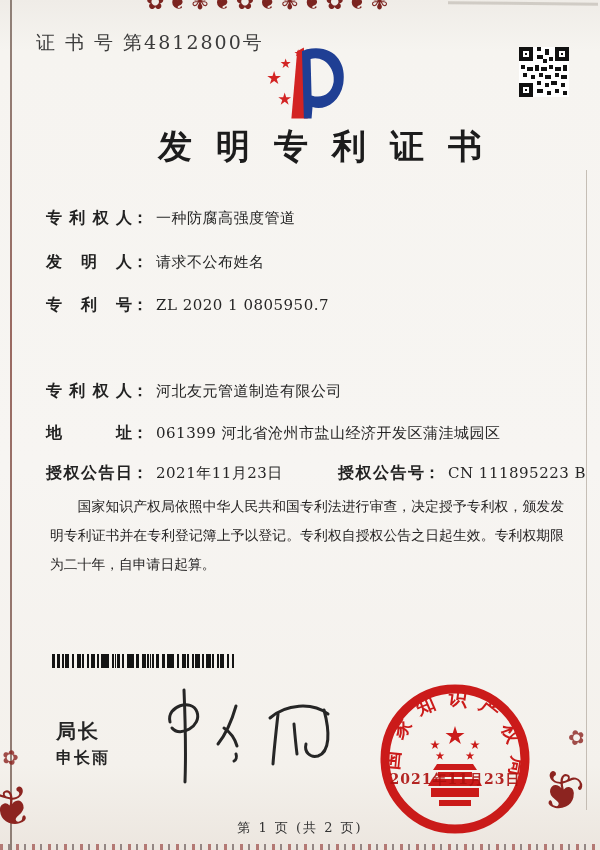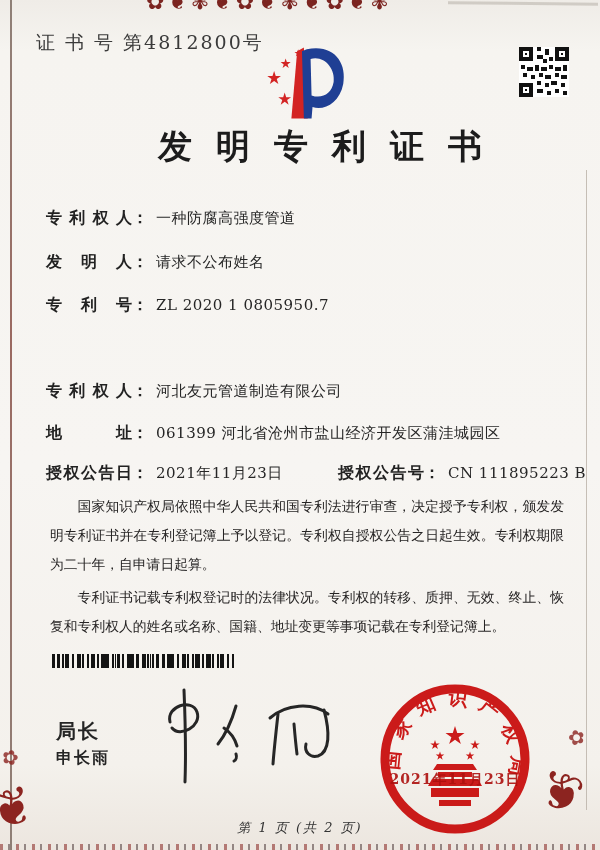--- a/index.html
+++ b/index.html
@@ -43,21 +43,21 @@
       repeating-linear-gradient(90deg,#141414 0 1px,transparent 1px 7px),
       repeating-linear-gradient(90deg,#141414 0 3px,transparent 3px 13px);}
   
   .director-title{left:56px;top:718px;font-size:20px;font-weight:bold;font-family:"DejaVu Sans","Liberation Sans",sans-serif;color:#252525;letter-spacing:2px;}
   .director-name{left:56px;top:748px;font-size:16px;font-weight:bold;font-family:"DejaVu Sans","Liberation Sans",sans-serif;color:#252525;letter-spacing:2px;}
   .signature{left:152px;top:684px;}
   
   .seal{left:376px;top:678px;opacity:.95;}
   .seal-date{left:380px;top:771px;width:150px;text-align:center;font-size:14px;font-weight:bold;color:#ad100e;letter-spacing:1px;opacity:.9;}
   
-  .footer-page{left:0;top:819px;width:600px;text-align:center;font-size:13px;color:#333;letter-spacing:2px;font-style:italic;}
+  .footer-page{left:0;top:819px;width:600px;text-align:center;font-size:13px;color:#333;letter-spacing:2px;}
 </style>
 </head>
 <body>
 
 <div class="page">
 
   <div class="abs edge-left"></div>
   <div class="abs edge-right"></div>
   <div class="abs top-gray-line"></div>
   <div class="abs ornament-top">✿❦✾❦✿❦✾❦✿❦✾</div>
@@ -145,21 +145,20 @@
   </div>
   <div class="abs frow" style="top:463px">
     <span class="flabel">授权公告日</span><span class="fcolon">：</span><span class="fvalue">2021年11月23日</span>
     <span class="grant2">
       <span class="flabel">授权公告号</span><span class="fcolon">：</span><span class="fvalue">CN 111895223 B</span>
     </span>
   </div>
 
   <div class="abs body-text">
     <p>国家知识产权局依照中华人民共和国专利法进行审查，决定授予专利权，颁发发明专利证书并在专利登记簿上予以登记。专利权自授权公告之日起生效。专利权期限为二十年，自申请日起算。</p>
-    <p>专利证书记载专利权登记时的法律状况。专利权的转移、质押、无效、终止、恢复和专利权人的姓名或名称、国籍、地址变更等事项记载在专利登记簿上。</p>
   </div>
 
   <div class="abs barcode"></div>
 
   <div class="abs director-title">局长</div>
   <div class="abs director-name">申长雨</div>
 
   <svg class="abs signature" width="200" height="105" viewBox="0 0 200 105">
     <g fill="none" stroke="#262626" stroke-width="3" stroke-linecap="round" stroke-linejoin="round">
       <path d="M18,38 C14,22 40,14 45,28 C50,42 28,54 20,44"></path>

